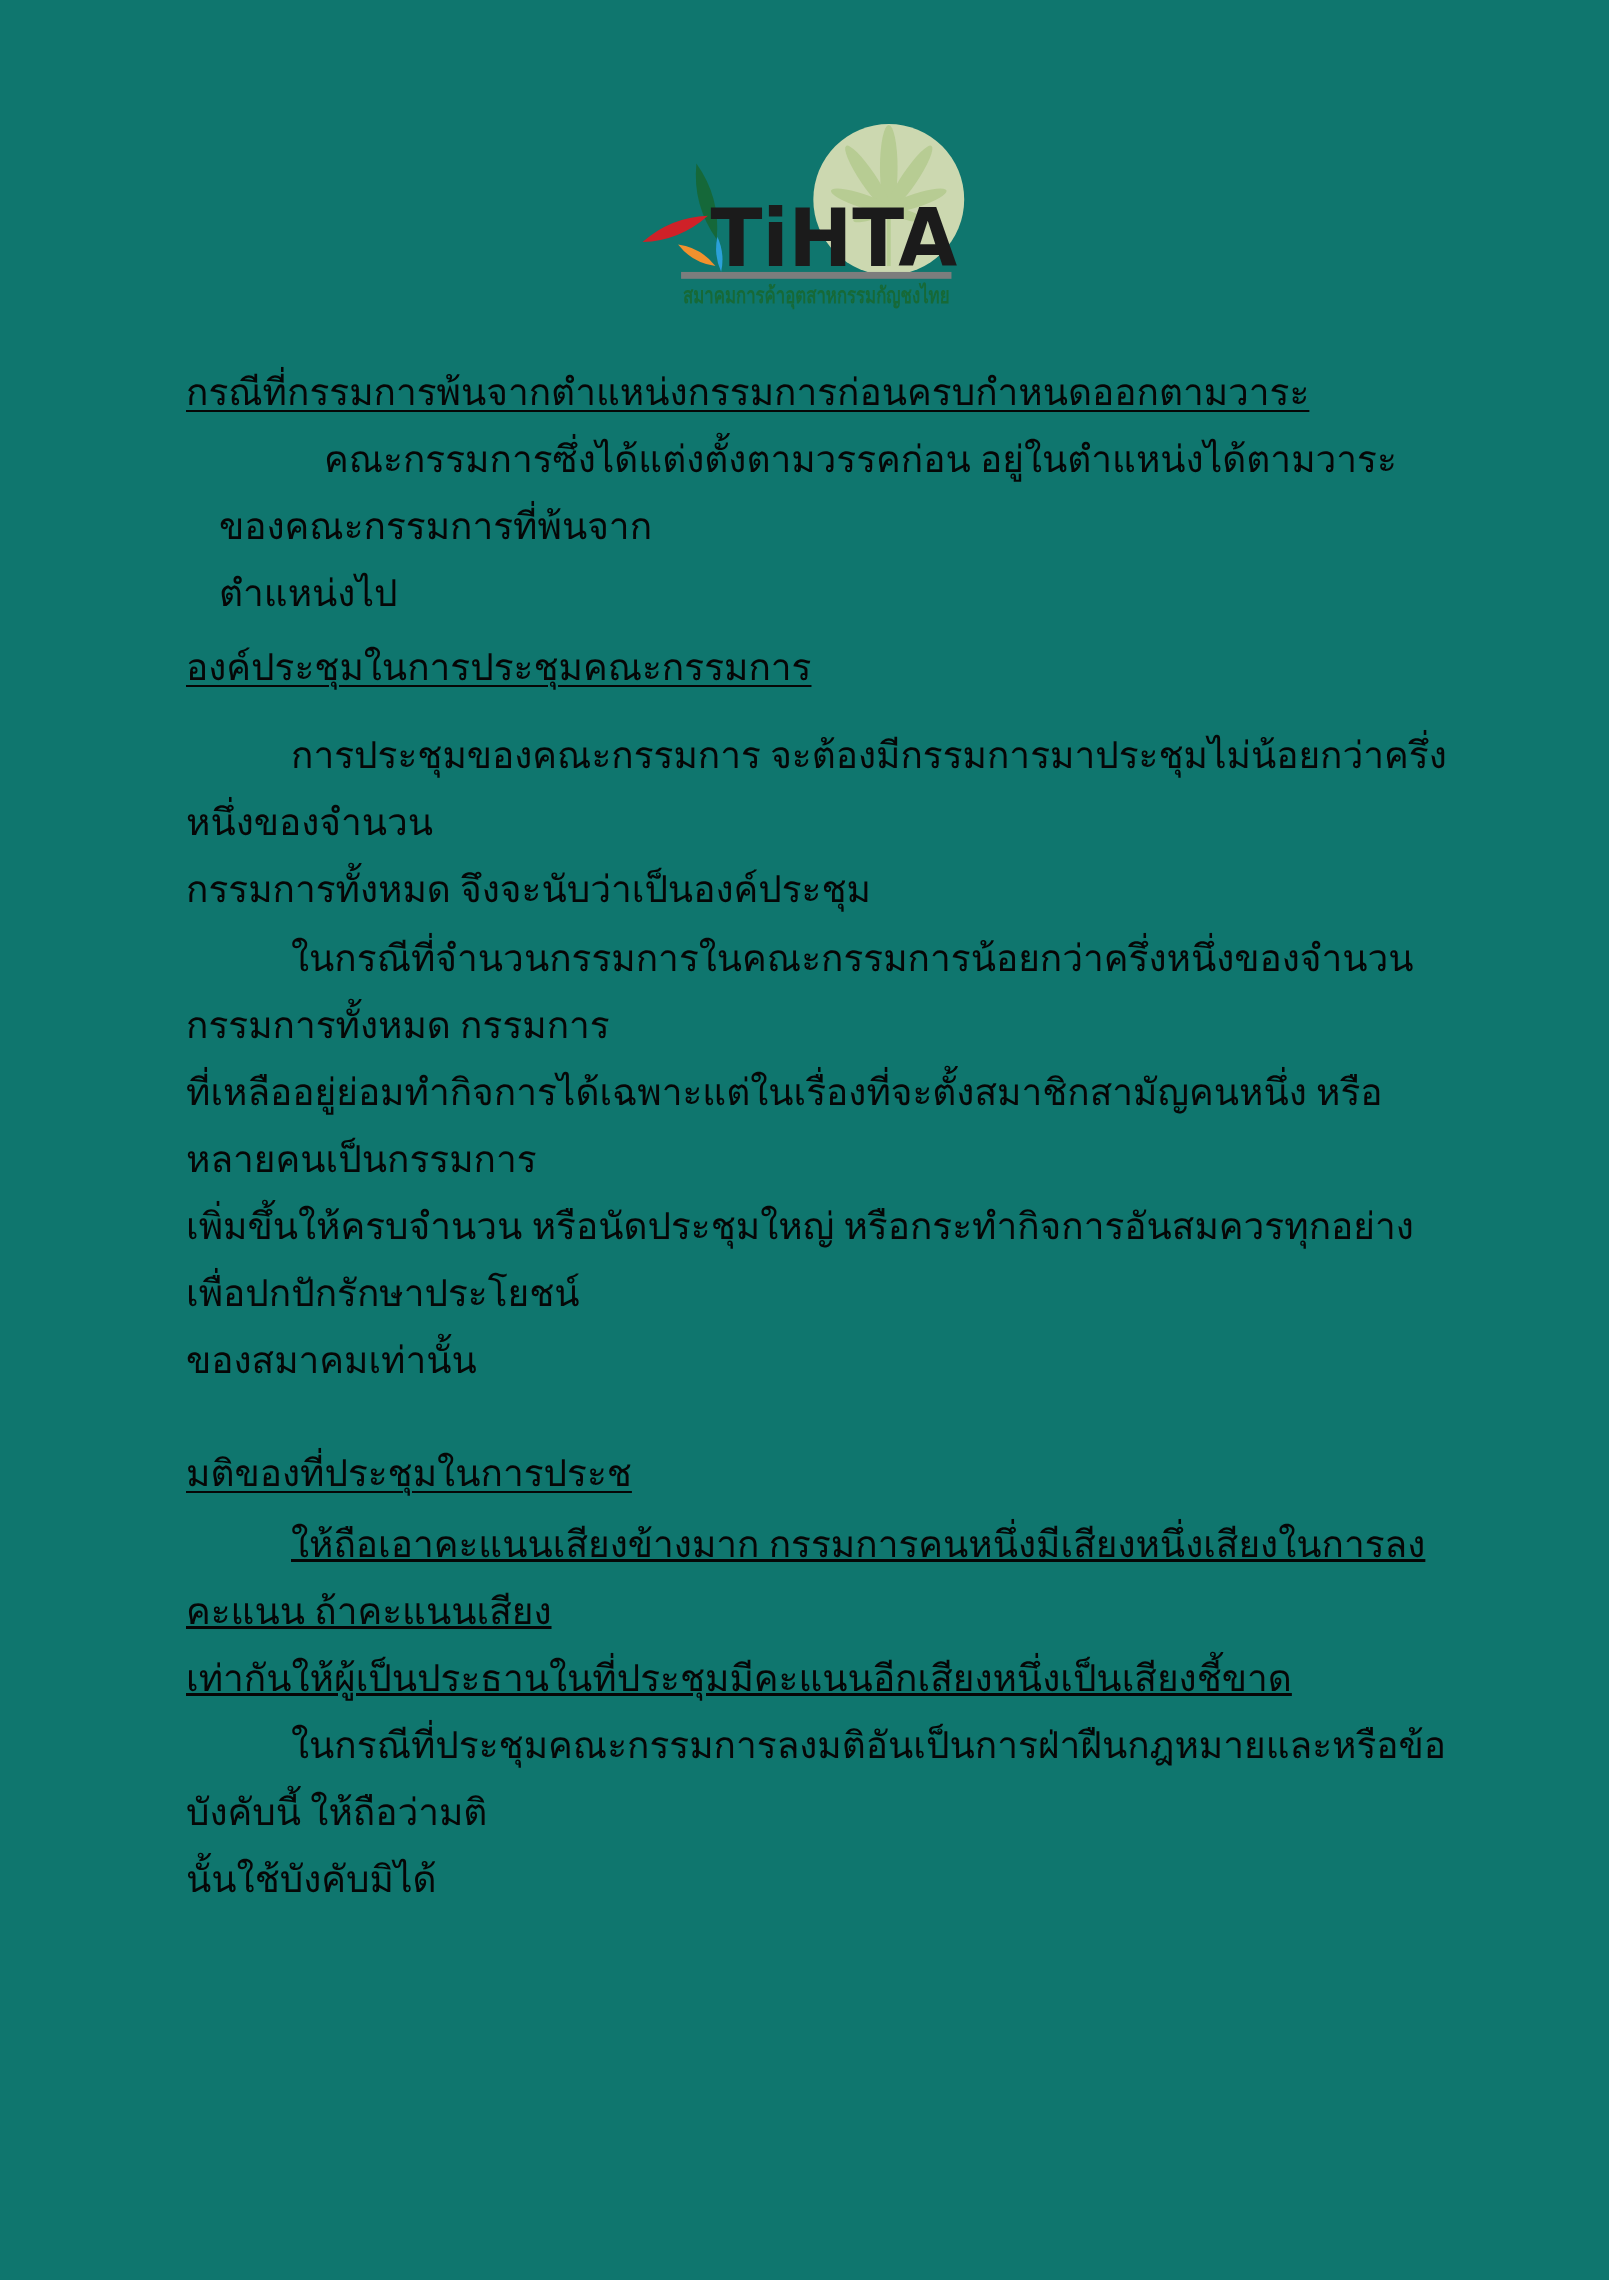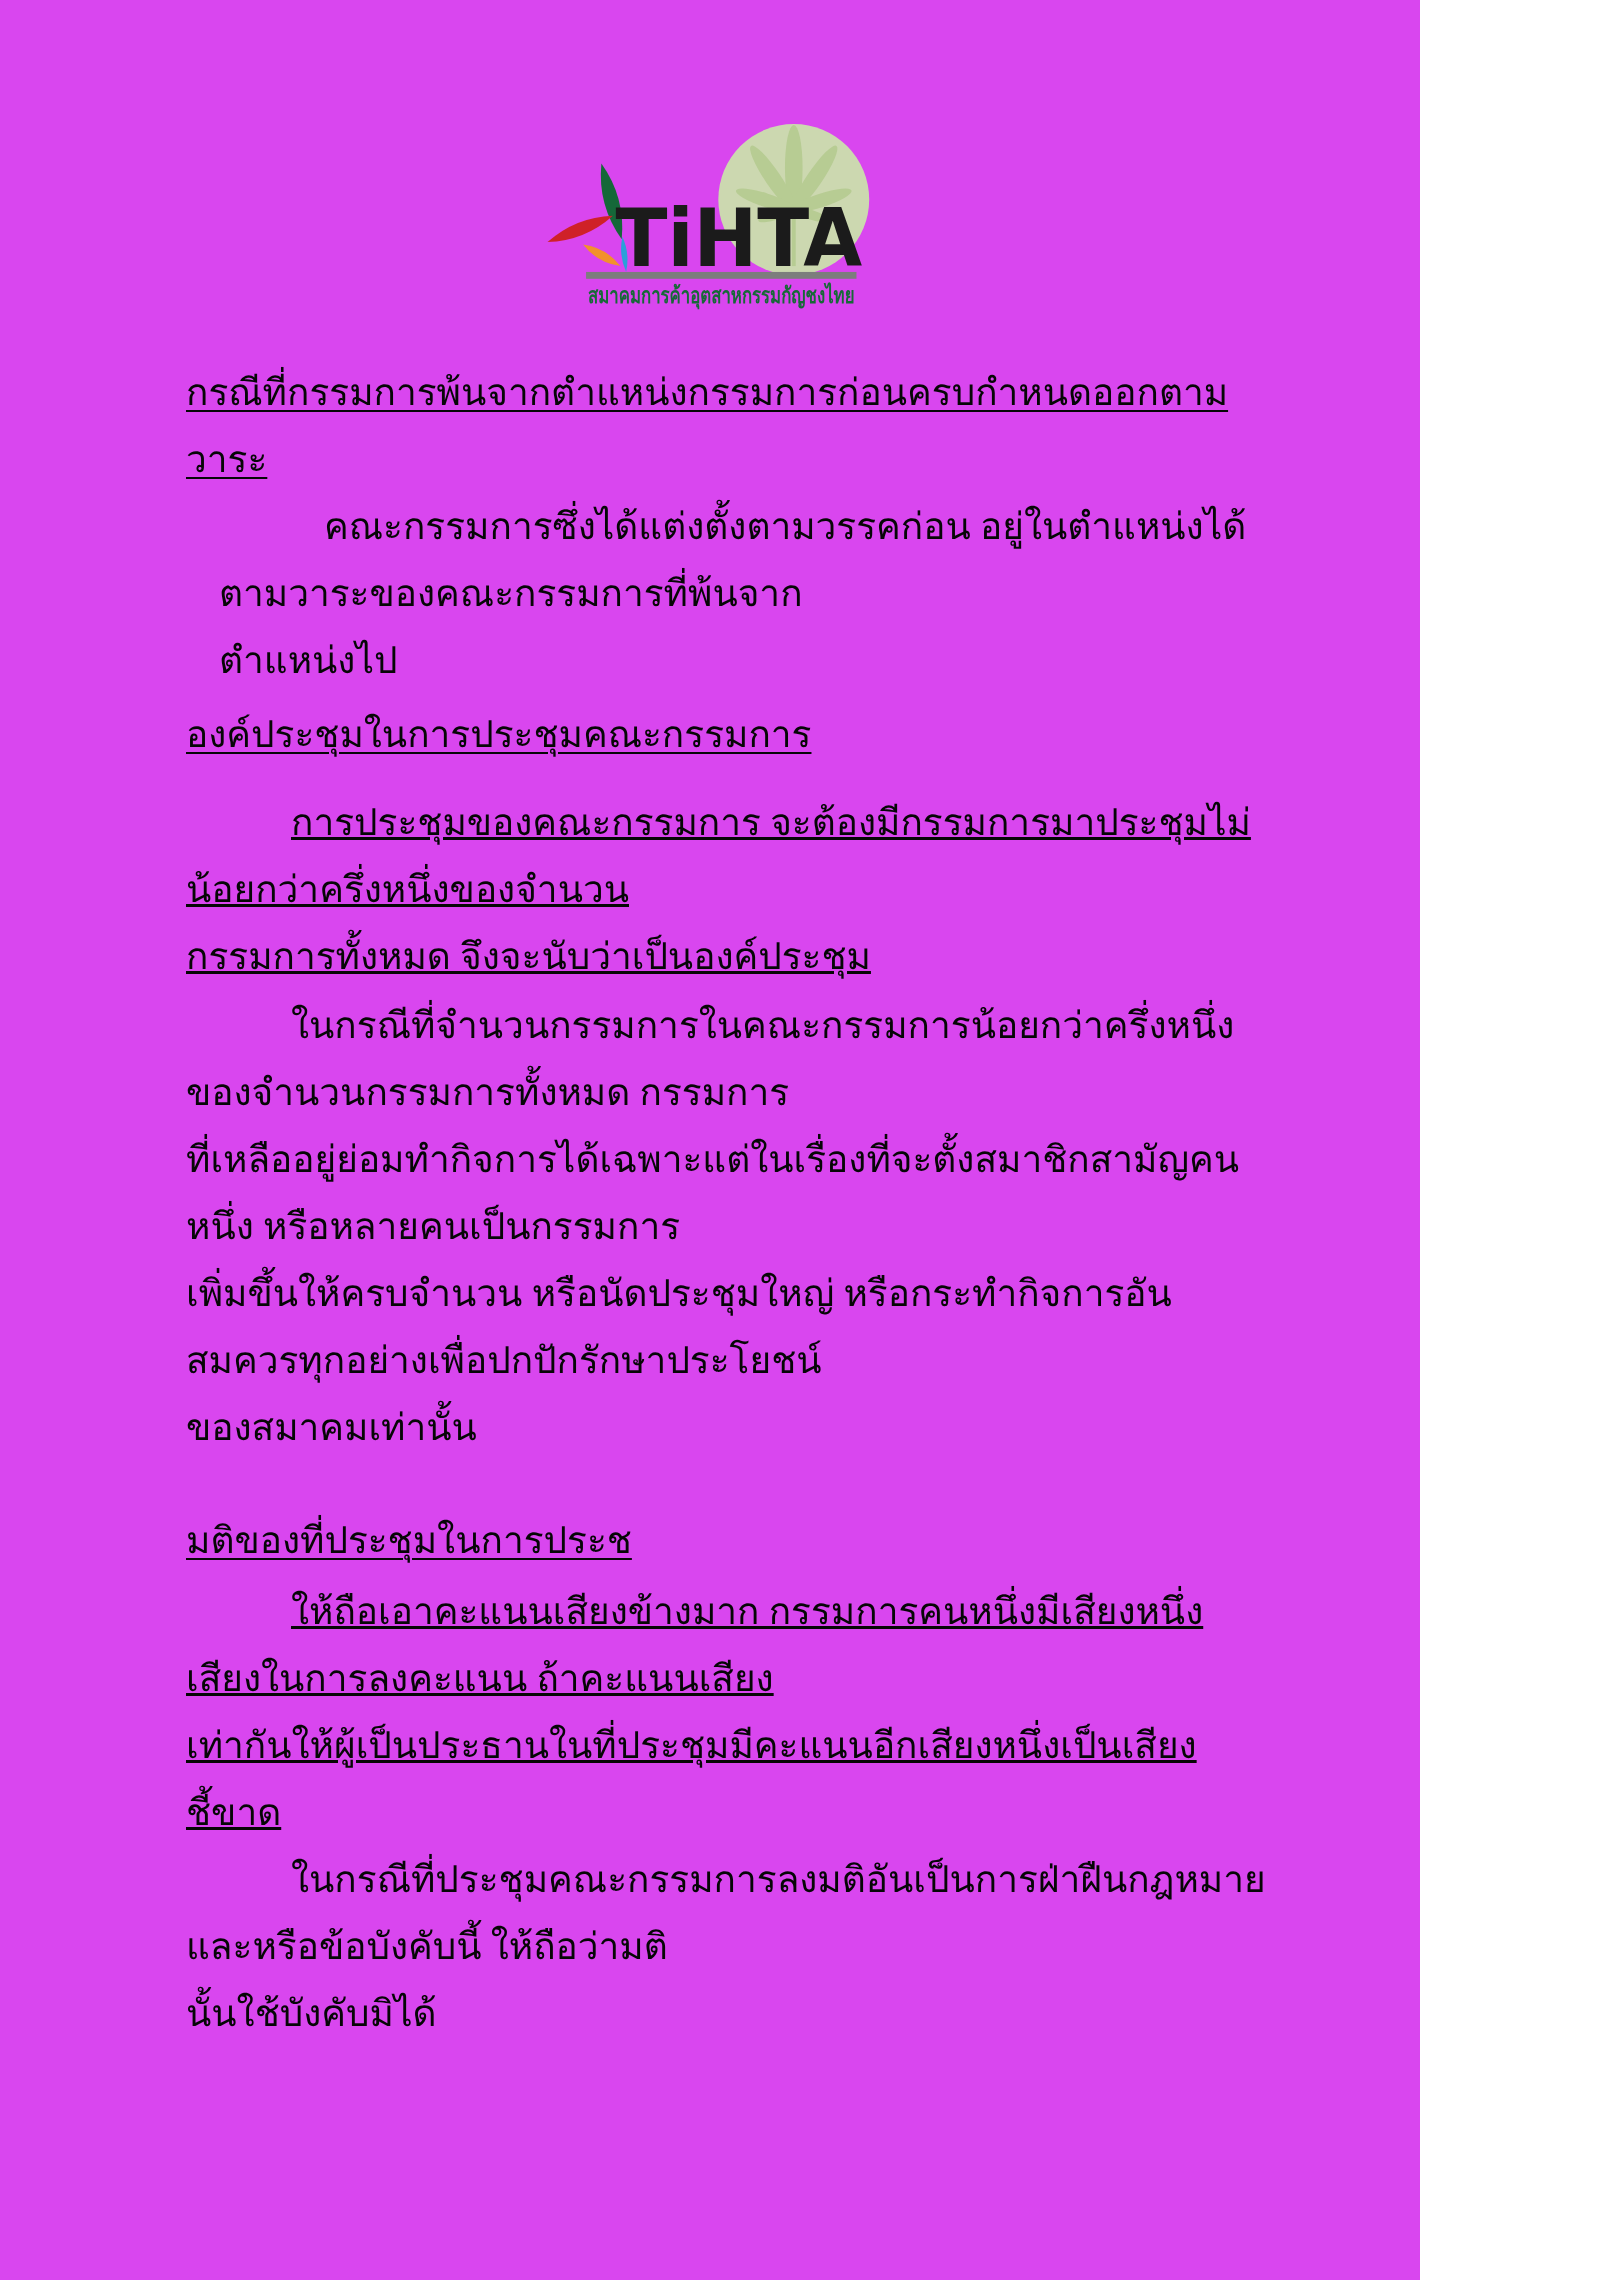--- a/index.html
+++ b/index.html
@@ -2,23 +2,23 @@
 <html><head>
 <meta charset="utf-8">
 <style>
   html, body {
     margin: 0;
     padding: 0;
     background: #ffffff;
   }
   .page {
     position: relative;
-    width: 1420px;
+    width: 1609px;
     height: 2281px;
-    background: #d946ef;
+    background: #0f766e;
     overflow: hidden;
     font-family: "Liberation Serif", "DejaVu Serif", serif;
     color: #000000;
   }
   .logo-wrap {
     width: 338px;
     height: 196px;
     margin: 123px auto 0 auto;
   }
   .content {
@@ -38,21 +38,21 @@
     margin: 0;
     text-indent: 105px;
     white-space: pre-line;
   }
   
   .h-1 { margin-top: 40px; }
   .p-1 { margin-top: 17.6px; }
   .p-2 { margin-top: 0; }
   .p-3 { margin-top: 0; margin-left: 33px; }
   .h-2 { margin-top: 6.9px; }
-  .p-4 { margin-top: 21.6px; text-decoration: underline; }
+  .p-4 { margin-top: 21.6px; }
   .p-5 { margin-top: 2px; }
   .h-3 { margin-top: 46px; }
   .p-6 { margin-top: 3.9px; text-decoration: underline; }
   .p-7 { margin-top: 0; }
   .logo-wordmark-text {
     font-family: "DejaVu Sans", "Liberation Sans", sans-serif;
     font-weight: bold;
   }
   .logo-tagline-text {
     font-family: "DejaVu Sans", "Liberation Sans", sans-serif;

